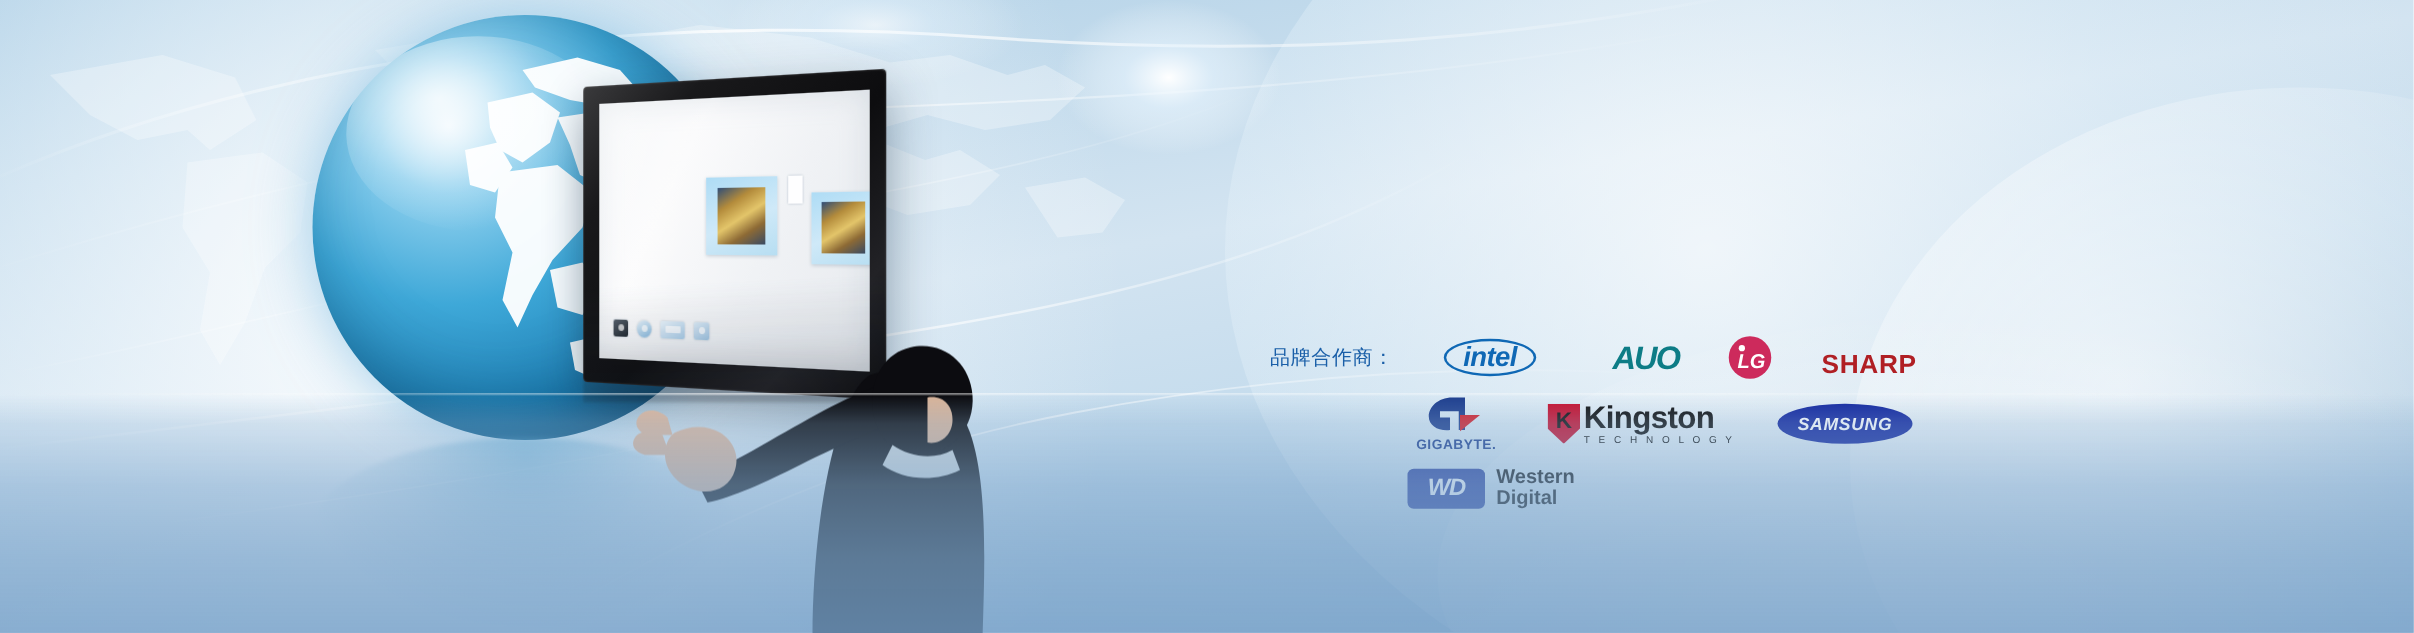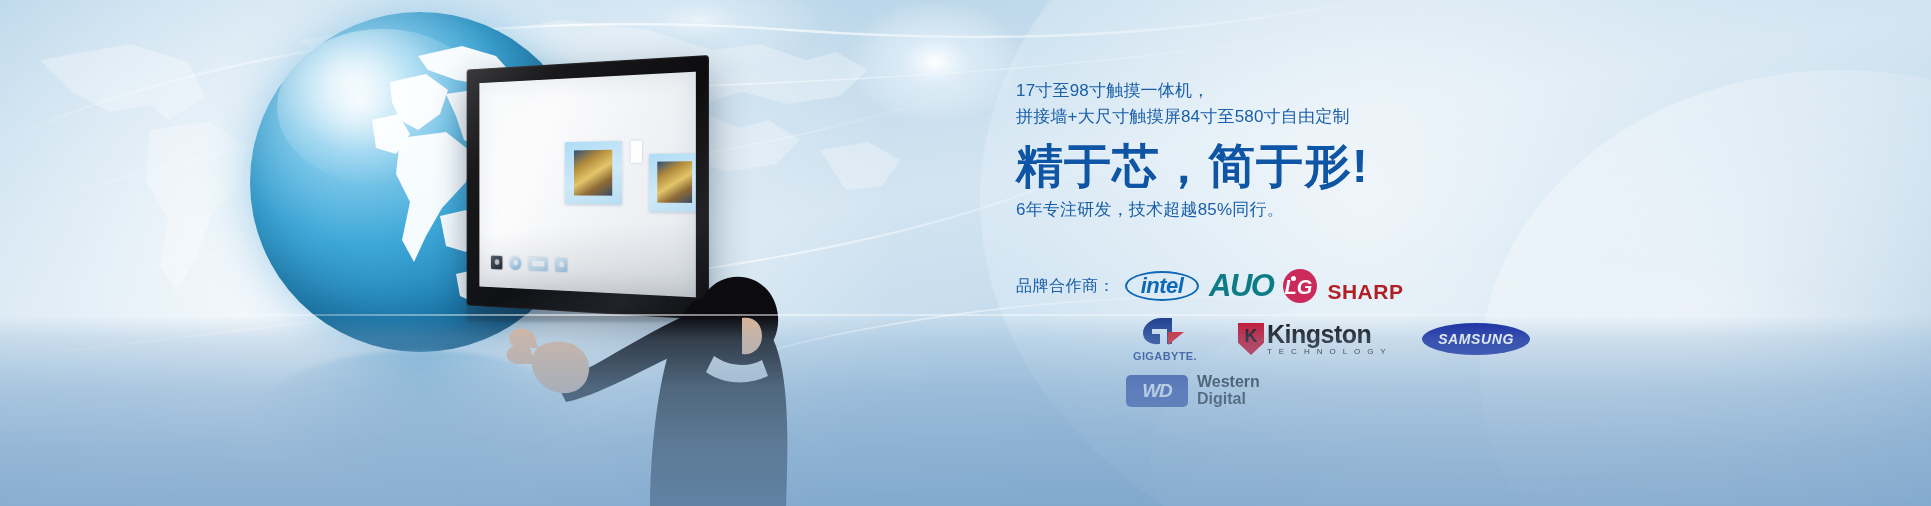--- a/index.html
+++ b/index.html
@@ -193,51 +193,52 @@
     margin-top:7px;
     color:#1a5fa8;
     font-size:17px;
     letter-spacing:.2px;
     white-space:nowrap;
   }
 
   
   .partners { position:absolute; left:1016px; top:268px; width:560px; }
   .partner-row { display:flex; align-items:center; }
-  .partner-row.r1 { gap:10px; }
+  .partner-row.r1 { gap:40px; }
   .partner-row.r2 { margin-top:12px; padding-left:110px; gap:34px; align-items:center; }
   .partner-row.r3 { margin-top:12px; padding-left:110px; }
   .partners-label {
     color:#1a5fa8; font-size:16px; white-space:nowrap; letter-spacing:.5px;
   }
 
   .logo { display:flex; align-items:center; justify-content:center; }
 
   
   .logo-intel {
     width:74px; height:30px;
     border:2px solid #0f68b5; border-radius:50%;
     color:#0f68b5; font-size:22px; font-style:italic; font-weight:bold;
     letter-spacing:-.5px;
   }
   
   .logo-auo {
-    color:#0d7c86; font-size:31px; font-weight:bold; font-style:italic;
+    color:#0d7c86; font-size:26px; font-weight:bold; font-style:italic;
     letter-spacing:-1.5px;
+    margin-left:21px;
   }
   
   .logo-lg { position:relative; width:34px; height:34px; }
   .logo-lg .lg-circle {
     position:absolute; inset:0; border-radius:50%;
     background:#cd2a5c;
   }
   .logo-lg .lg-face {
     position:absolute; inset:0; display:flex; align-items:flex-end;
     justify-content:flex-end; padding:4px 5px 4px 0;
-    color:#fff; font-size:20px; font-weight:bold; font-style:italic;
+    color:#fff; font-size:16px; font-weight:bold; font-style:italic;
   }
   .logo-lg .lg-dot {
     position:absolute; left:8px; top:7px; width:5px; height:5px;
     border-radius:50%; background:#fff;
   }
   
   .logo-sharp {
     color:#b01f24; font-size:21px; font-weight:bold; letter-spacing:.5px;margin-top:12px;
   }
   
@@ -397,26 +398,20 @@
       <path d="M214 206 C 228 216, 248 218, 262 210 L 268 226 C 248 236, 222 234, 206 222 Z" fill="#cfd6da"></path>
 
       <g fill="#dfb79c">
         <path d="M40 196 C 52 190, 66 190, 76 196 C 86 202, 92 214, 88 226 C 84 240, 70 246, 56 242 C 42 238, 32 226, 32 214 C 32 206, 35 199, 40 196 Z"></path>
         <path d="M30 198 C 22 194, 12 194, 8 200 C 4 206, 8 212, 16 214 L 36 214 Z"></path>
         <path d="M34 184 C 28 178, 18 176, 12 182 C 6 188, 10 196, 18 198 L 38 198 Z"></path>
       </g>
     </svg>
   </div>
 
-  <div class="copy">
-    <div class="sub-line">17寸至98寸触摸一体机，</div>
-    <div class="sub-line">拼接墙+大尺寸触摸屏84寸至580寸自由定制</div>
-    <div class="headline">精于芯，简于形!</div>
-    <div class="tagline">6年专注研发，技术超越85%同行。</div>
-  </div>
 
   <div class="partners">
 
     <div class="partner-row r1">
       <span class="partners-label">品牌合作商：</span>
 
       <span class="logo logo-intel">intel</span>
 
       <span class="logo logo-auo">AUO</span>
 

